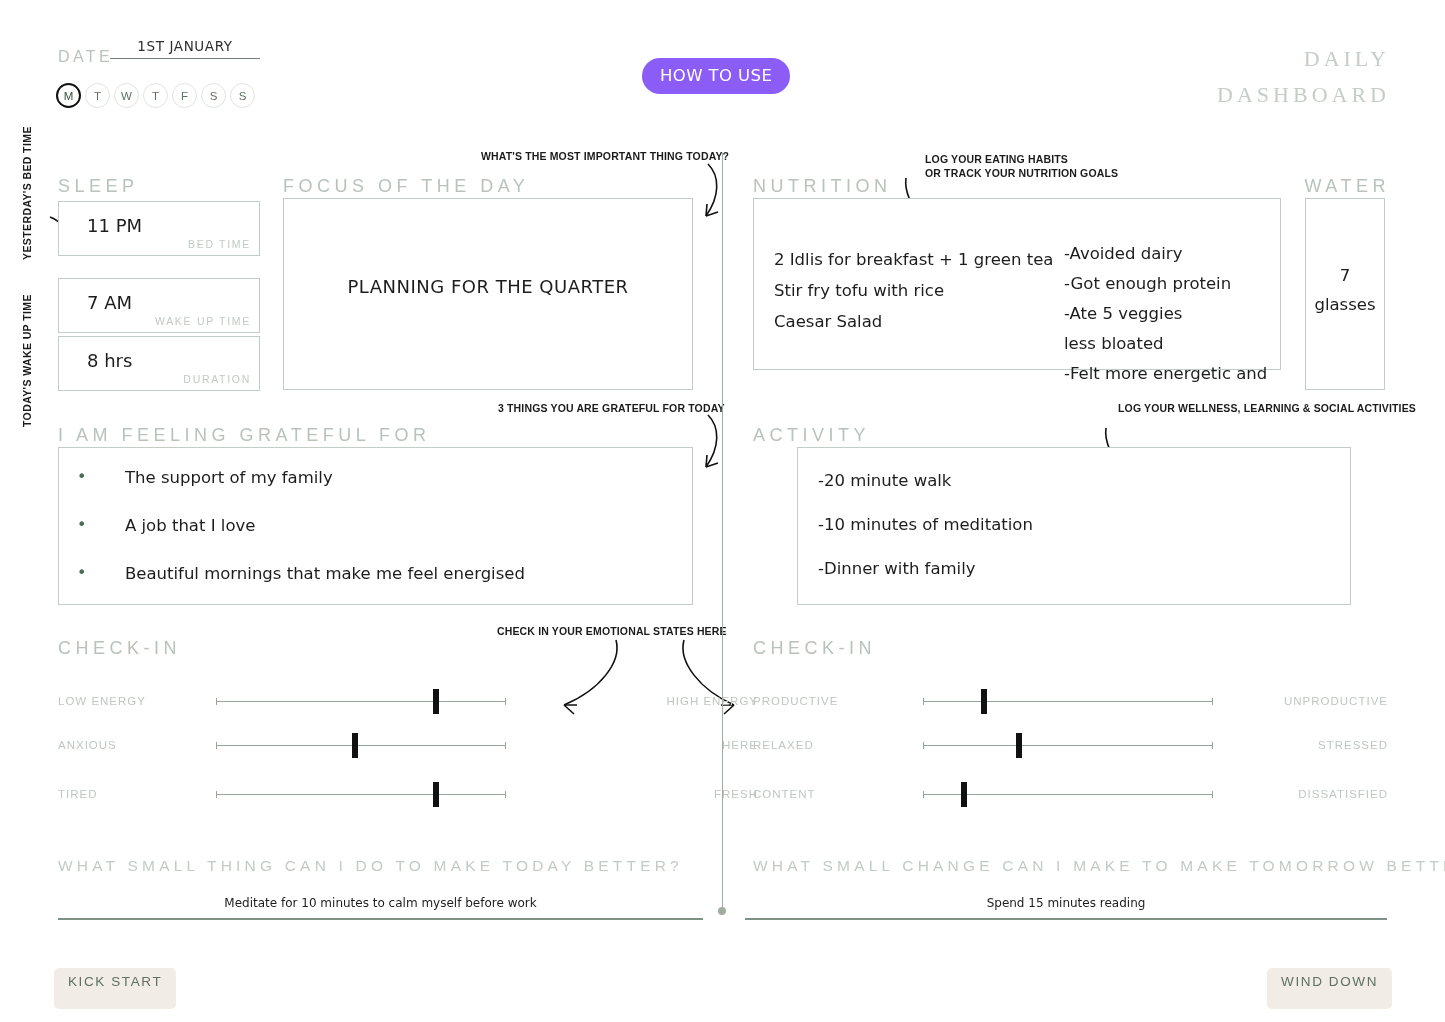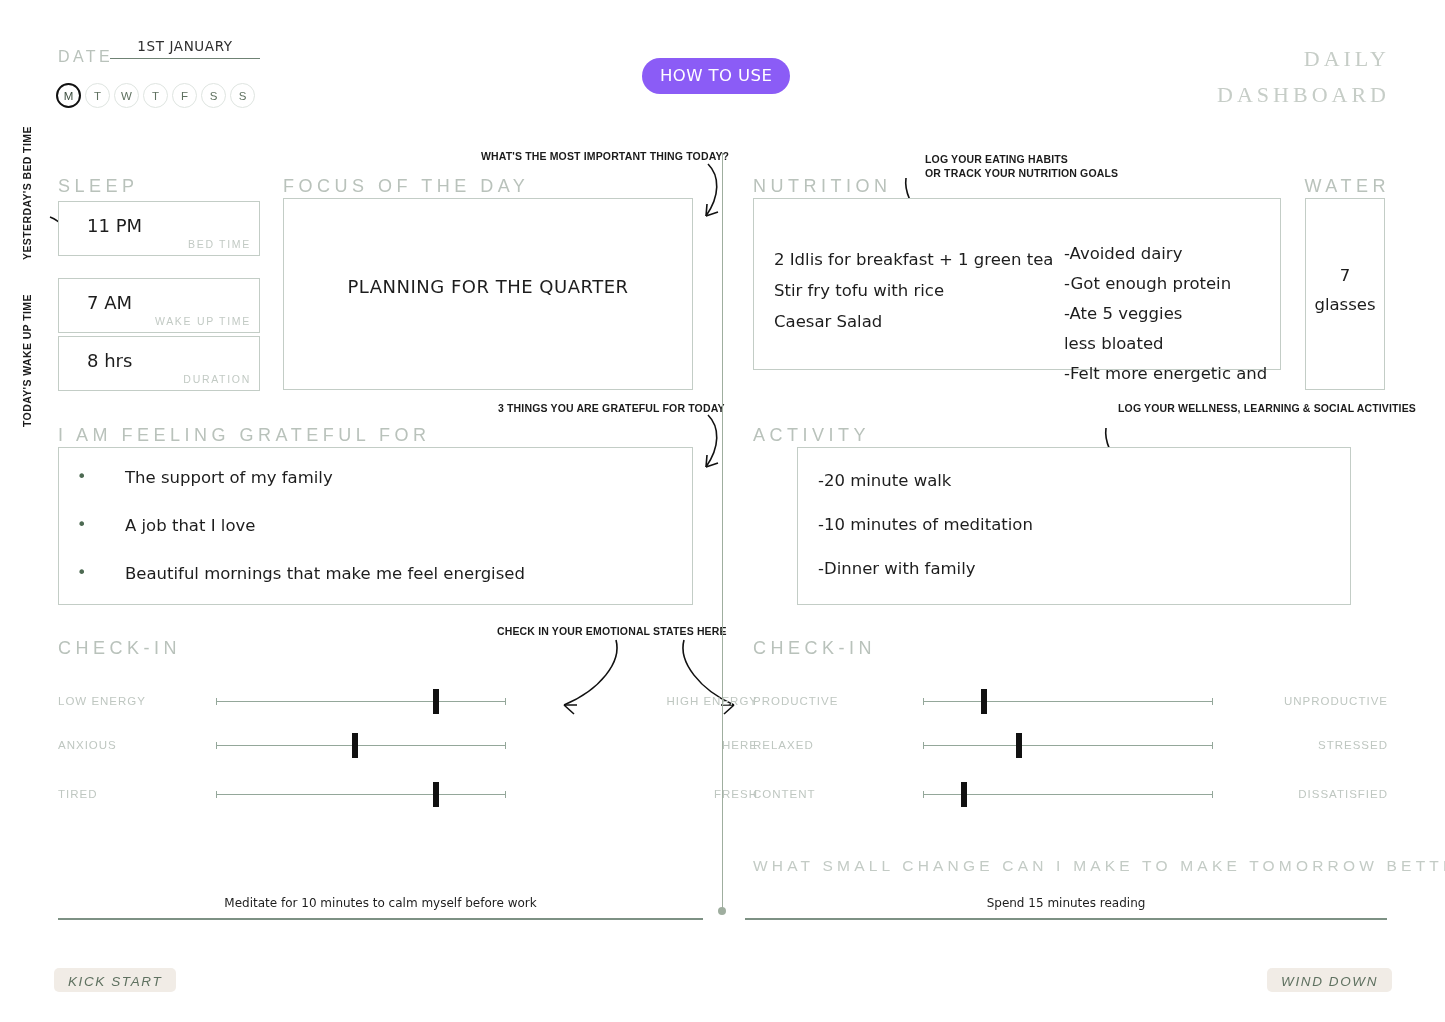--- a/index.html
+++ b/index.html
@@ -170,23 +170,23 @@
 
   
   #divider { position: absolute; left: 722px; top: 153px; width: 1px; height: 757px; background: #9fae9f; }
   #divider-dot {
     position: absolute; left: 718px; top: 907px; width: 8px; height: 8px;
     border-radius: 50%; background: #9fae9f;
   }
 
   
   .pill {
-    position: absolute; padding: 6px 14px 3px; border-radius: 5px;
+    position: absolute; padding: 6px 14px 20px; border-radius: 5px;
     background: #f1ece6; color: #5f7160;
-    font-size: 13.5px; letter-spacing: 1.6px; font-style: italic;
+    font-size: 13.5px; letter-spacing: 1.6px;
   }
   #kick-start { left: 54px; top: 968px; }
   #wind-down { right: 53px; top: 968px; }
 
   svg.arrow { position: absolute; overflow: visible; }
   svg.arrow path { fill: none; stroke: #111; stroke-width: 1.6; }
 </style>
 </head>
 <body>
 
@@ -363,20 +363,21 @@
   </div>
 
   <div class="slider-row" style="left:753px; top:785px; width:635px;">
     <span class="lbl-l">CONTENT</span>
     <span class="lbl-r" style="left:475px; width:160px;">DISSATISFIED</span>
     <div class="track" style="left:170px; width:290px;">
       <div class="marker" id="m-r2" style="left: 37.6px;"></div>
     </div>
   </div>
 
+  <div class="q-title" style="left:58px; top:857px;">WHAT SMALL THING CAN I DO TO MAKE TODAY BETTER?</div>
   <div class="q-answer hand" style="left:58px; top:896px; width:645px;">Meditate for 10 minutes to calm myself before work</div>
   <div class="q-rule" style="left:58px; top:918px; width:645px;"></div>
 
   <div class="q-title" style="left:753px; top:857px;">WHAT SMALL CHANGE CAN I MAKE TO MAKE TOMORROW BETTER?</div>
   <div class="q-answer hand" style="left:745px; top:896px; width:642px;">Spend 15 minutes reading</div>
   <div class="q-rule" style="left:745px; top:918px; width:642px;"></div>
 
   <div id="divider"></div>
   <div id="divider-dot"></div>
 

